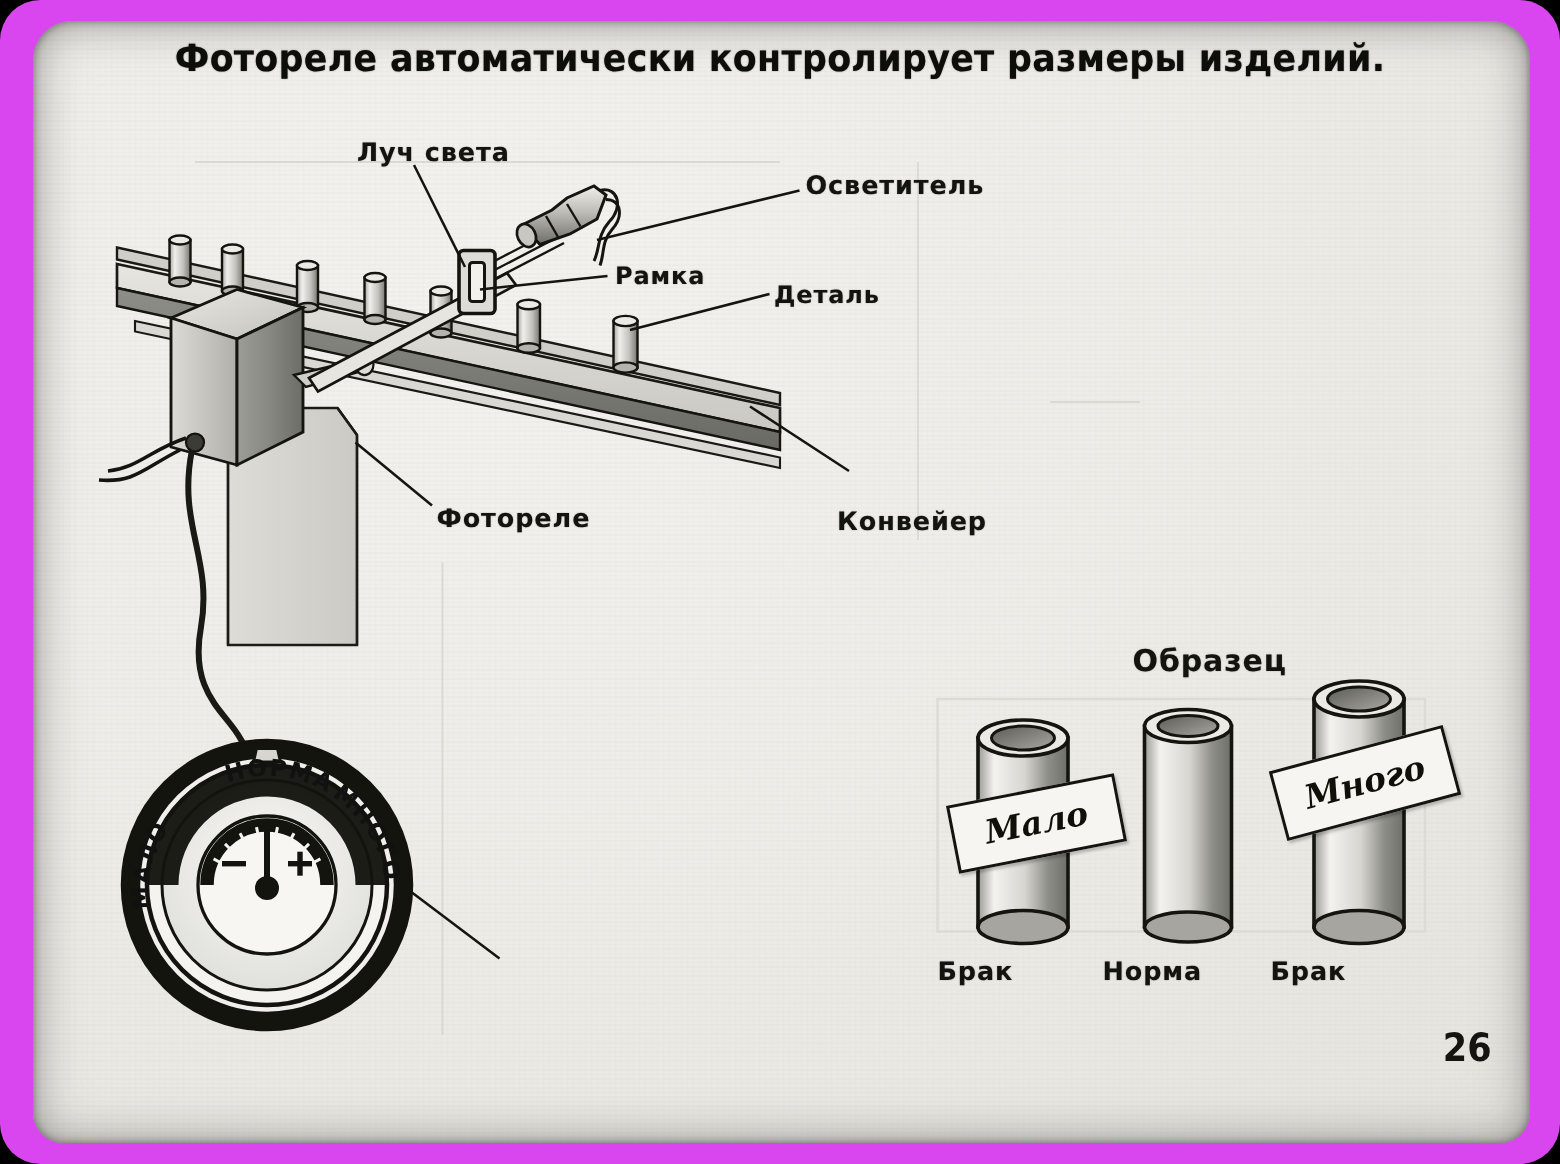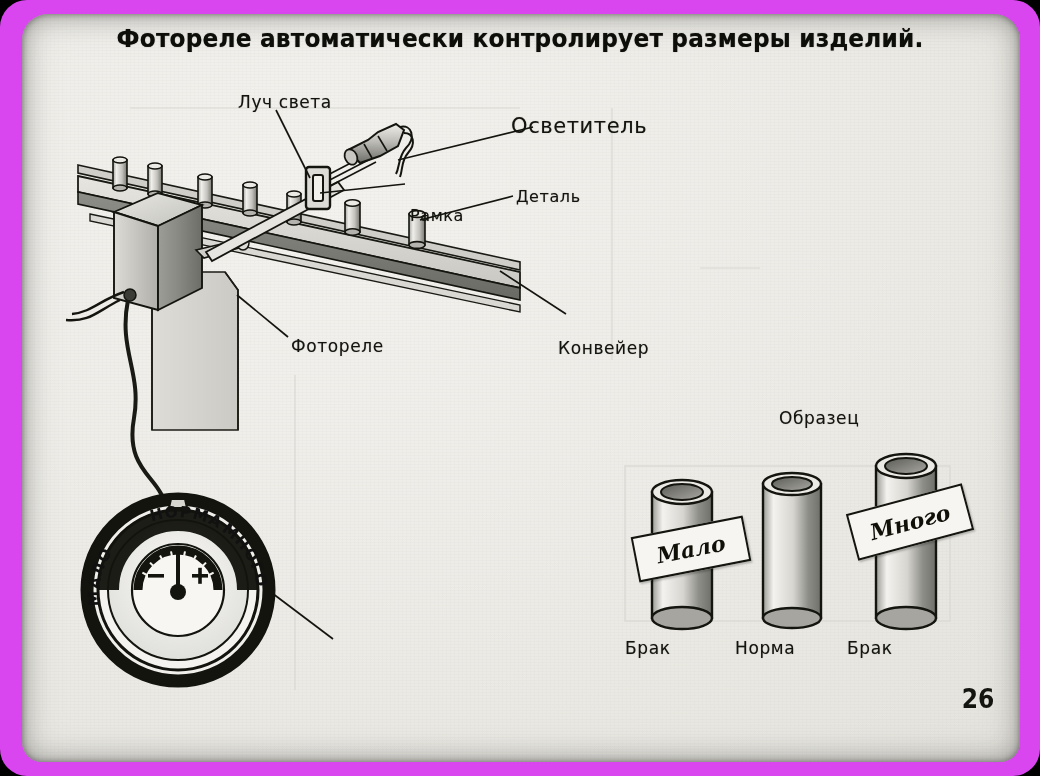--- a/index.html
+++ b/index.html
@@ -52,21 +52,21 @@
     position: absolute; left: 0; top: 0;
     width: 1040px; height: 776px;
     pointer-events: none;
   }
 
   
   .lbl {
     position: absolute;
     color: #14140f;
     font-family: "DejaVu Sans", sans-serif;
-    font-weight: normal;
+    font-weight: bold;
     letter-spacing: .6px;
     white-space: nowrap;
     text-shadow: 0 0 1px rgba(0,0,0,.35);
   }
 
   #title {
     position: absolute;
     left: 0; top: 24px;
     width: 1040px;
     text-align: center;
@@ -84,27 +84,27 @@
     right: 44px; bottom: 62px;
     font-family: "DejaVu Sans", sans-serif;
     font-weight: bold;
     font-size: 26px;
     color: #141410;
     transform: scaleX(.9);
   }
 
   
   #lbl-beam        { left: 238px; top: 92px;  font-size: 17px; }
-  #lbl-illum       { left: 511px; top: 114px; font-size: 21px; text-align: center; }
-  #lbl-frame       { left: 410px; top: 174px; font-size: 16px; margin-top: 32px; }
+  #lbl-illum       { left: 537px; top: 114px; font-size: 17px; text-align: center; }
+  #lbl-frame       { left: 410px; top: 174px; font-size: 16px; }
   #lbl-part        { left: 516px; top: 187px; font-size: 16px; }
   #lbl-conveyor    { left: 558px; top: 318px; font-size: 17px; margin-top: 20px; }
   #lbl-photorelay  { left: 291px; top: 336px; font-size: 17px; }
   #lbl-meter       { left: 337px; top: 640px; font-size: 17px; }
-  #lbl-sample      { left: 755px; top: 408px; font-size: 17px; margin-left: 24px; }
+  #lbl-sample      { left: 755px; top: 428px; font-size: 20px; }
 
   .spec-cap {
     position: absolute;
     font-size: 17px;
     text-align: left;
     width: 120px;
   }
   #cap-0 { left: 625px; top: 638px; }
   #cap-1 { left: 735px; top: 638px; }
   #cap-2 { left: 847px; top: 638px; }

